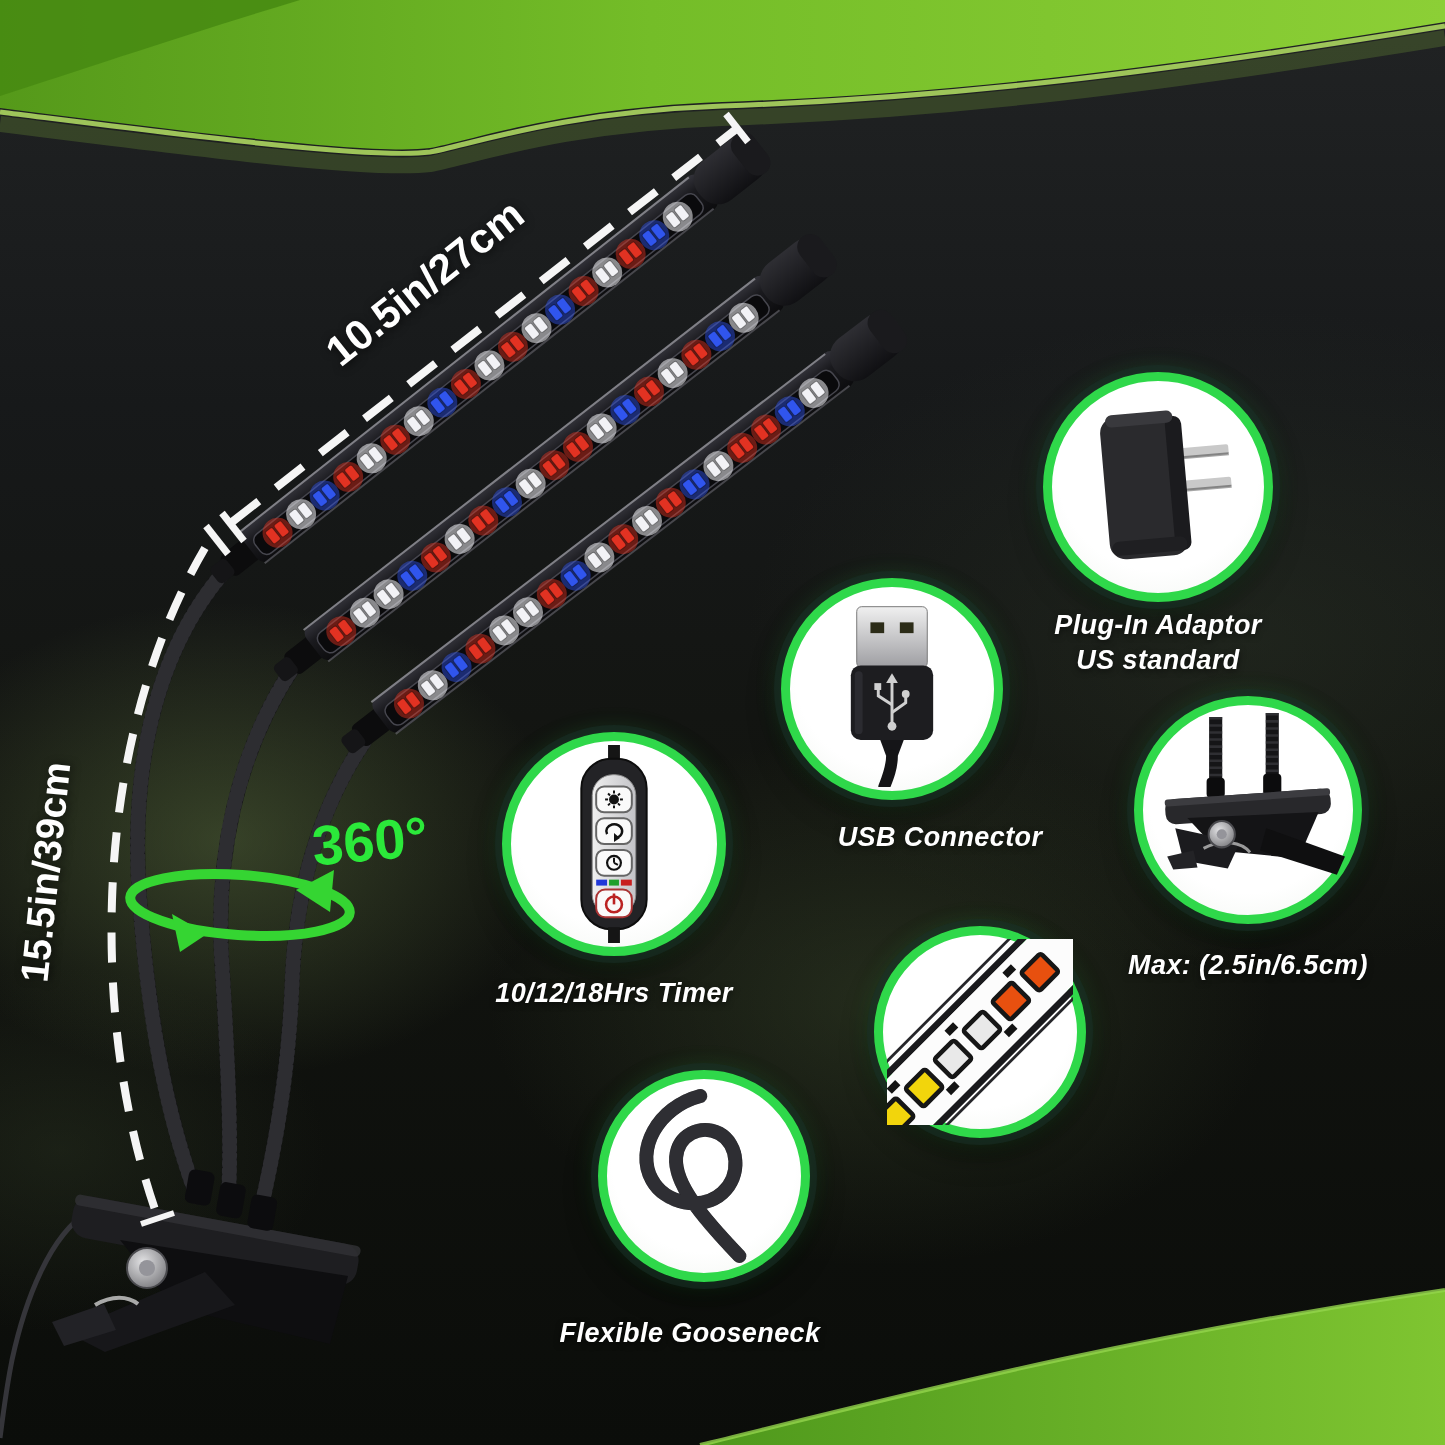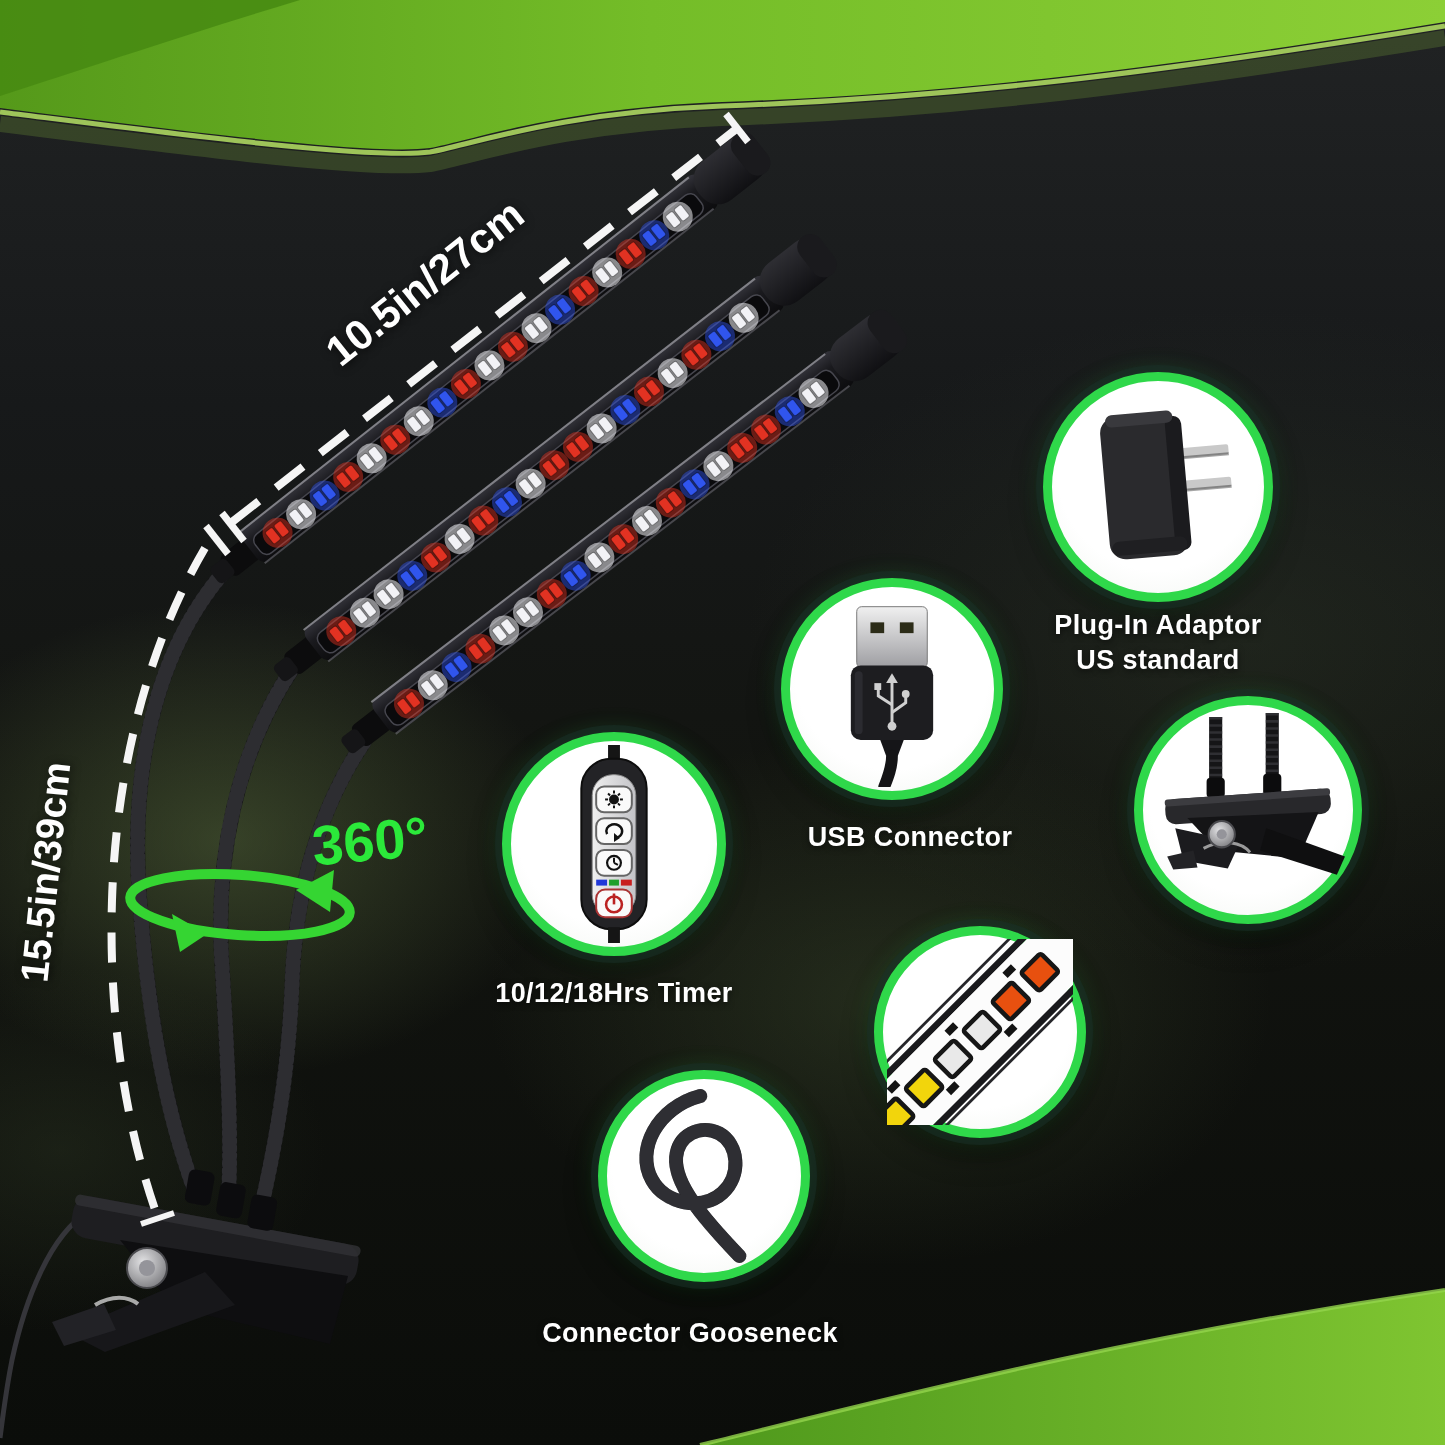--- a/index.html
+++ b/index.html
@@ -29,21 +29,21 @@
     background:radial-gradient(circle at 50% 42%,#ffffff 62%,#f0f4ef 100%);
     border:9px solid #2fd84a;
     box-shadow:0 0 0 7px rgba(26,48,40,.55), 0 0 26px rgba(46,216,74,.22), 0 14px 30px rgba(0,0,0,.5);
   }
   .feature-circle svg{position:absolute;inset:4px;width:calc(100% - 8px);height:calc(100% - 8px);}
   .feature-label{
     position:absolute;transform:translateX(-50%);color:#fff;font-size:27px;font-weight:700;
     line-height:35px;text-align:center;white-space:nowrap;letter-spacing:.4px;
     text-shadow:0 2px 6px rgba(0,0,0,.55);
   }
-  .feature-label span{display:block;}
+  .feature-label span{display:block;font-style:italic;}
 </style>
 </head>
 <body>
 
 <div class="stage">
 
   <svg class="scene" width="1445" height="1445" viewBox="0 0 1445 1445">
     <defs>
       <linearGradient id="gTop" x1="0" y1="0" x2="1" y2="0">
         <stop offset="0" stop-color="#55991a"></stop>
@@ -395,21 +395,21 @@
         <path d="M 100,124 L 114,114 L 114,108"></path>
       </g>
       <polygon points="100,84 94,94 106,94" fill="#d0d0d0"></polygon>
       <rect x="82" y="94" width="7" height="7" fill="#d0d0d0"></rect>
       <circle cx="114" cy="105" r="4" fill="#d0d0d0"></circle>
       <circle cx="100" cy="138" r="4.5" fill="#d0d0d0"></circle>
       <polygon points="88,152 112,152 106,168 94,168" fill="#151518"></polygon>
       <path d="M 100,168 C 100,180 96,190 92,200" fill="none" stroke="#141416" stroke-width="12" stroke-linecap="round"></path>
     </svg>
   </div>
-  <div class="feature-label" style="left:910px;top:820px;">
+  <div class="feature-label" style="left:940px;top:820px;">
     <span>USB Connector</span>
   </div>
 
   <div class="feature-circle" style="left:1043px;top:372px;width:230px;height:230px;">
     <svg viewBox="0 0 200 200">
       <g transform="rotate(-5 100 100)">
         <rect x="126" y="64" width="46" height="10" rx="2" fill="#c9c9c9"></rect>
         <rect x="126" y="96" width="46" height="10" rx="2" fill="#c9c9c9"></rect>
         <rect x="126" y="72" width="46" height="3" fill="rgba(0,0,0,0.35)"></rect>
         <rect x="126" y="104" width="46" height="3" fill="rgba(0,0,0,0.35)"></rect>
@@ -448,20 +448,21 @@
       <polygon points="40,108 170,102 150,148 70,140" fill="#141416"></polygon>
       <polygon points="118,118 196,146 188,164 112,140" fill="#0f0f10"></polygon>
       <polygon points="28,118 92,132 80,158 36,150" fill="#1b1b1e"></polygon>
       <polygon points="20,146 46,140 50,157 26,159" fill="#232326"></polygon>
       <path d="M 56,138 C 74,128 94,132 102,142" fill="none" stroke="#bbb" stroke-width="3" opacity="0.8"></path>
       <circle cx="74" cy="124" r="13" fill="url(#gScrew2)" stroke="#4a4a4e" stroke-width="2"></circle>
       <circle cx="74" cy="124" r="5" fill="#94949a"></circle>
     </svg>
   </div>
   <div class="feature-label" style="left:1248px;top:948px;">
+    <span>Max: (2.5in/6.5cm)</span>
   </div>
 
   <div class="feature-circle" style="left:874px;top:926px;width:212px;height:212px;">
     <svg viewBox="0 0 200 200">
       <g transform="rotate(-45 100 100)">
         <rect x="-60" y="50" width="320" height="3" fill="#26262a"></rect>
         <rect x="-60" y="58" width="320" height="7" fill="#1a1a1d"></rect>
         <rect x="-60" y="65" width="320" height="70" fill="#fcfcfc"></rect>
         <rect x="-60" y="135" width="320" height="7" fill="#1a1a1d"></rect>
         <rect x="-60" y="144" width="320" height="3" fill="#26262a"></rect>
@@ -484,16 +485,16 @@
     </svg>
   </div>
 
   <div class="feature-circle" style="left:598px;top:1070px;width:212px;height:212px;">
     <svg viewBox="0 0 200 200">
       <path d="M 96,14 C 50,26 26,72 44,104 C 58,130 98,138 120,118 C 140,100 138,66 116,54 C 96,44 72,56 70,80 C 68,108 96,142 138,186" fill="none" stroke="#19191c" stroke-width="15" stroke-linecap="round"></path>
       <path d="M 96,14 C 50,26 26,72 44,104 C 58,130 98,138 120,118 C 140,100 138,66 116,54 C 96,44 72,56 70,80 C 68,108 96,142 138,186" fill="none" stroke="#4a4a4f" stroke-width="15" stroke-linecap="round" stroke-dasharray="2.5 5.5" opacity="0.45"></path>
     </svg>
   </div>
   <div class="feature-label" style="left:690px;top:1316px;">
-    <span>Connector Gooseneck</span>
+    <span>Flexible Gooseneck</span>
   </div>
 
 </div>
 
 </body></html>

